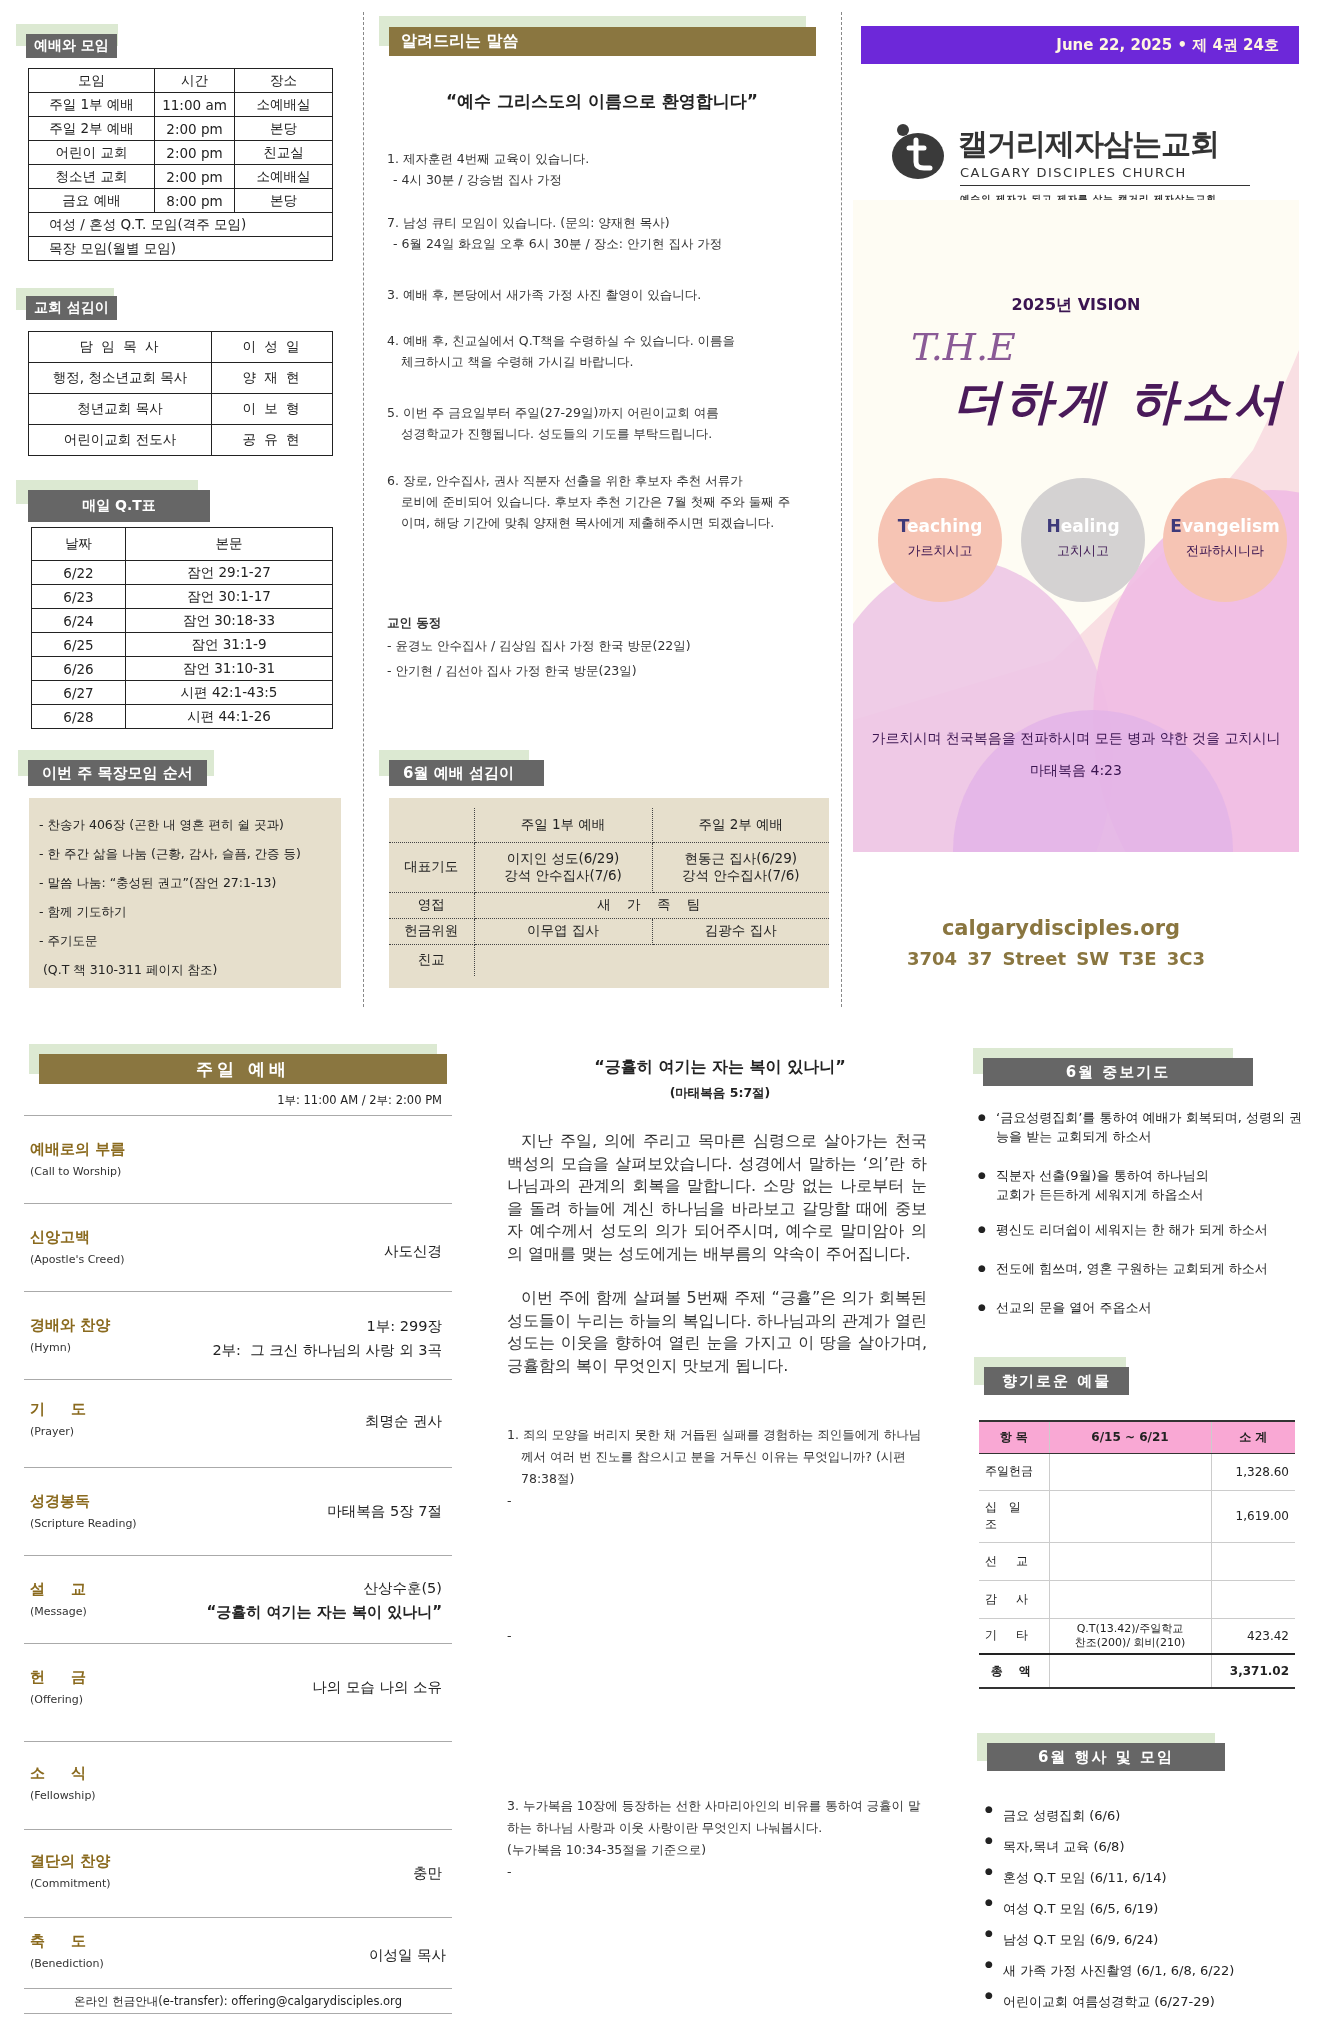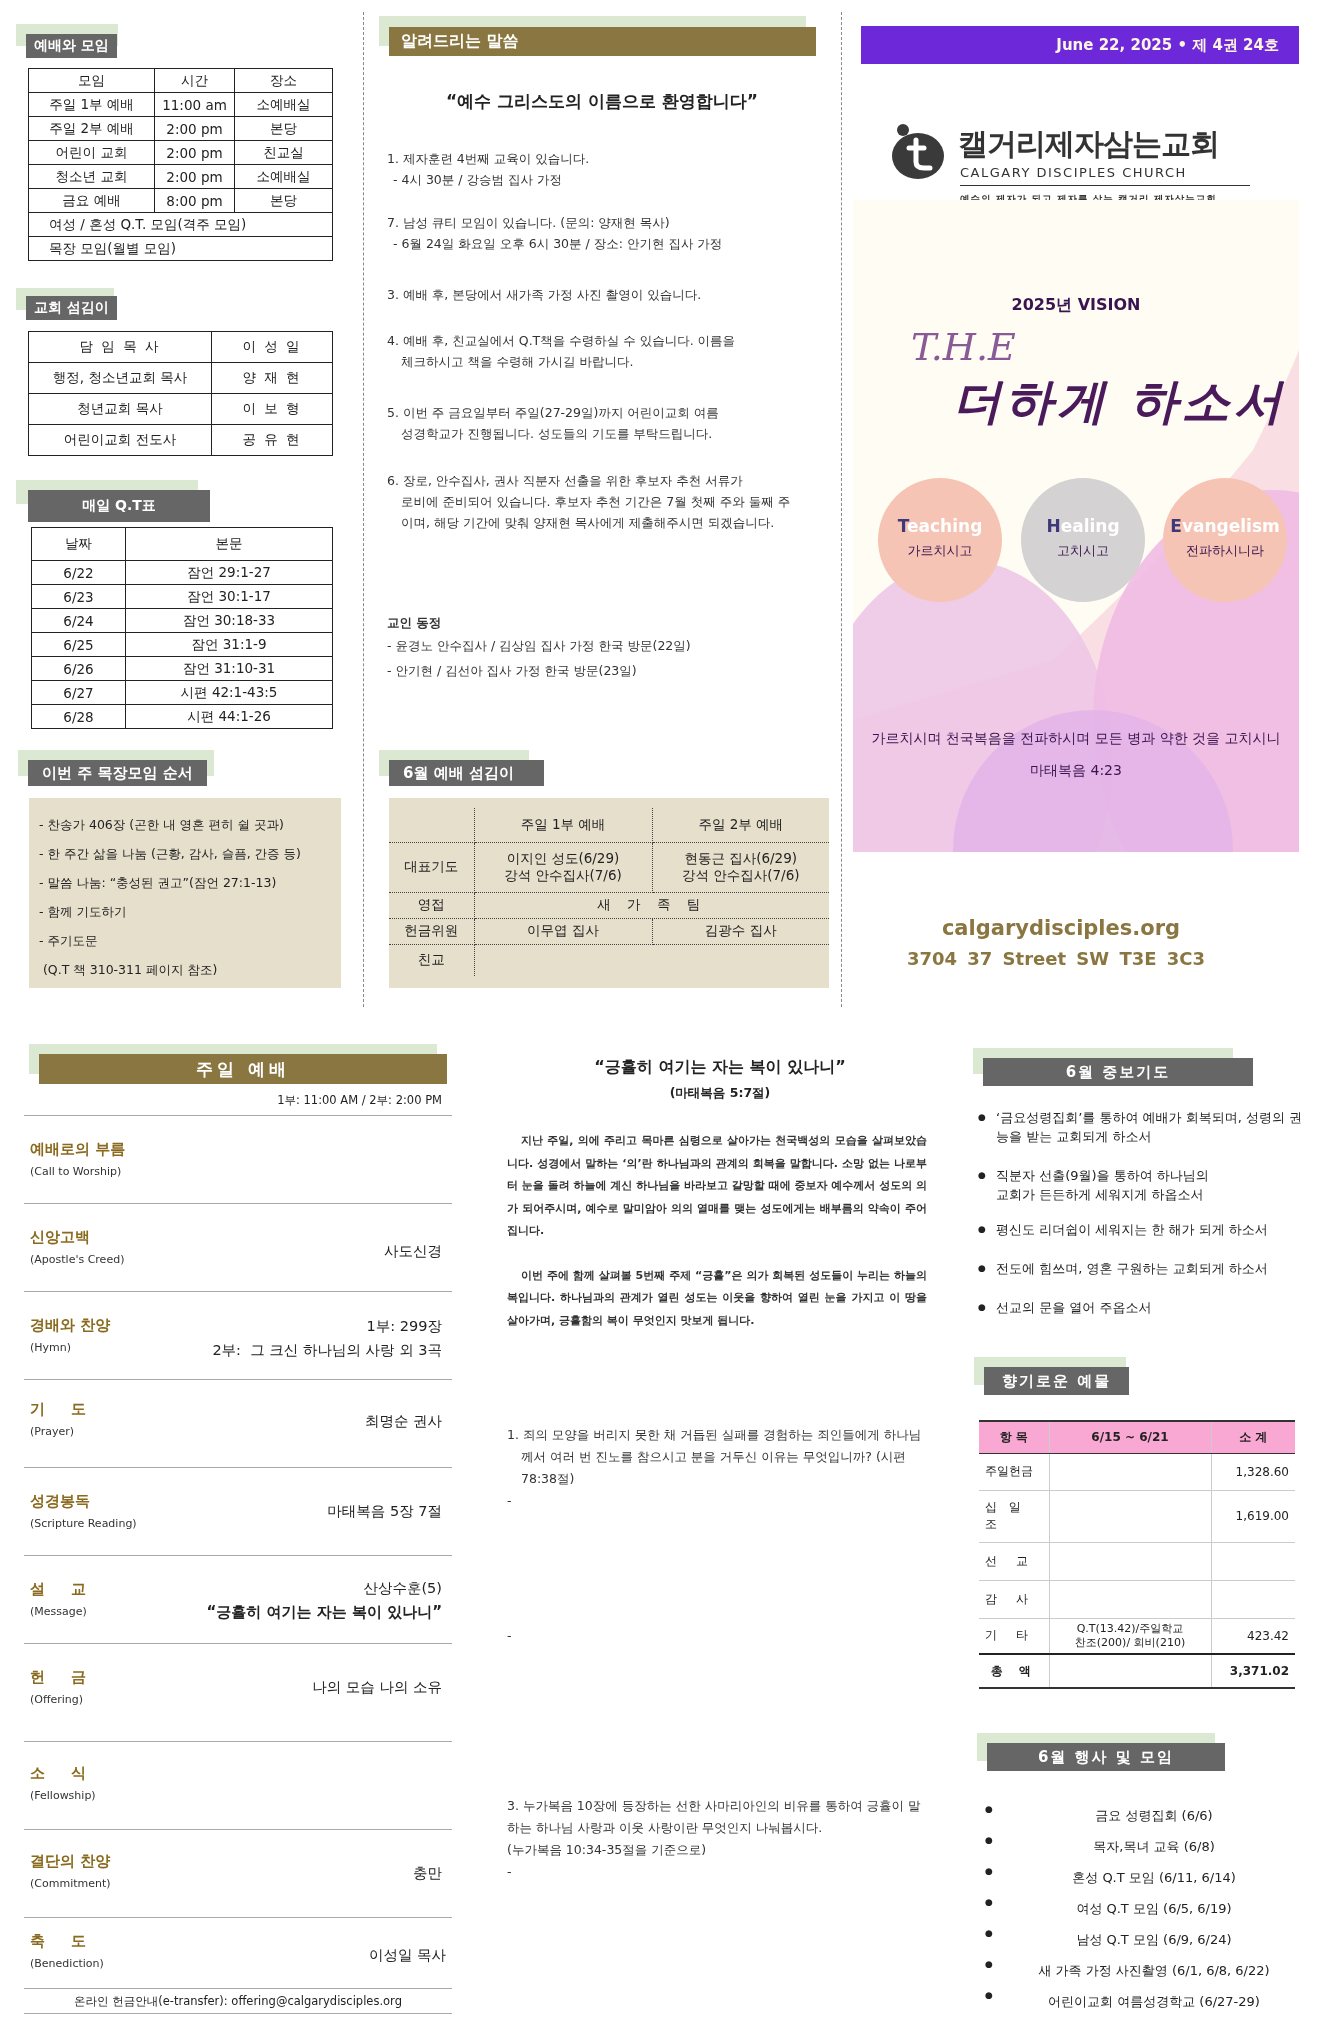--- a/index.html
+++ b/index.html
@@ -378,21 +378,21 @@
   </div>
   <div class="svc-right" style="top:28px;right:6px;">이성일 목사</div>
 </div>
 <div class="service-row" style="top:1988px;height:26px;border-bottom:1.3px solid #aaa;">
   <div style="text-align:center;font-size:11.5px;line-height:24px;color:#222;">온라인 헌금안내(e-transfer): offering@calgarydisciples.org</div>
 </div>
 
 <div class="abs" style="left:490px;top:1057px;width:460px;text-align:center;font-size:16px;font-weight:bold;color:#222;">“긍휼히 여기는 자는 복이 있나니”</div>
 <div class="abs" style="left:490px;top:1085px;width:460px;text-align:center;font-size:12.5px;font-weight:bold;color:#222;">(마태복음 5:7절)</div>
 
-<div class="abs" style="left:507px;top:1130px;width:420px;font-size:11px;line-height:22.5px;color:#333;text-align:justify;font-weight:bold;">
+<div class="abs" style="left:507px;top:1130px;width:420px;font-size:16px;line-height:22.5px;color:#333;text-align:justify;">
   <p style="text-indent:14px;margin-bottom:22px;">지난 주일, 의에 주리고 목마른 심령으로 살아가는 천국백성의 모습을 살펴보았습니다. 성경에서 말하는 ‘의’란 하나님과의 관계의 회복을 말합니다. 소망 없는 나로부터 눈을 돌려 하늘에 계신 하나님을 바라보고 갈망할 때에 중보자 예수께서 성도의 의가 되어주시며, 예수로 말미암아 의의 열매를 맺는 성도에게는 배부름의 약속이 주어집니다.</p>
   <p style="text-indent:14px;">이번 주에 함께 살펴볼 5번째 주제 “긍휼”은 의가 회복된 성도들이 누리는 하늘의 복입니다. 하나님과의 관계가 열린 성도는 이웃을 향하여 열린 눈을 가지고 이 땅을 살아가며, 긍휼함의 복이 무엇인지 맛보게 됩니다.</p>
 </div>
 
 <div class="abs" style="left:507px;top:1424px;width:420px;font-size:12.5px;line-height:22px;color:#333;">
   <p style="padding-left:14px;text-indent:-14px;">1. 죄의 모양을 버리지 못한 채 거듭된 실패를 경험하는 죄인들에게 하나님께서 여러 번 진노를 참으시고 분을 거두신 이유는 무엇입니까? (시편 78:38절)</p>
   <p>-</p>
 </div>
 
 <div class="abs" style="left:507px;top:1625px;width:420px;font-size:12.5px;line-height:22px;color:#333;">
@@ -458,21 +458,21 @@
     <td style="border-bottom:2.5px solid #333;"></td>
     <td style="text-align:right;padding-right:6px;font-weight:bold;border-bottom:2.5px solid #333;">3,371.02</td>
   </tr>
 </tbody>
   </table>
 
 <div class="sec-head" style="left:977px;top:1733px;width:260px;height:40px;">
   <div class="shadow" style="width:238px;height:28px;"></div>
   <div class="label" style="left:10px;top:10px;height:28px;width:238px;justify-content:center;font-size:15px;letter-spacing:2px;">6월 행사 및 모임</div>
 </div>
-<ul class="abs bullet-list" style="left:985px;top:1800px;width:320px;line-height:31px;text-align:center;">
+<ul class="abs bullet-list" style="left:985px;top:1800px;width:320px;line-height:31px;">
   <li>금요 성령집회 (6/6)</li>
   <li>목자,목녀 교육 (6/8)</li>
   <li>혼성 Q.T 모임 (6/11, 6/14)</li>
   <li>여성 Q.T 모임 (6/5, 6/19)</li>
   <li>남성 Q.T 모임 (6/9, 6/24)</li>
   <li>새 가족 가정 사진촬영 (6/1, 6/8, 6/22)</li>
   <li>어린이교회 여름성경학교 (6/27-29)</li>
 </ul>
 
 </body></html>

